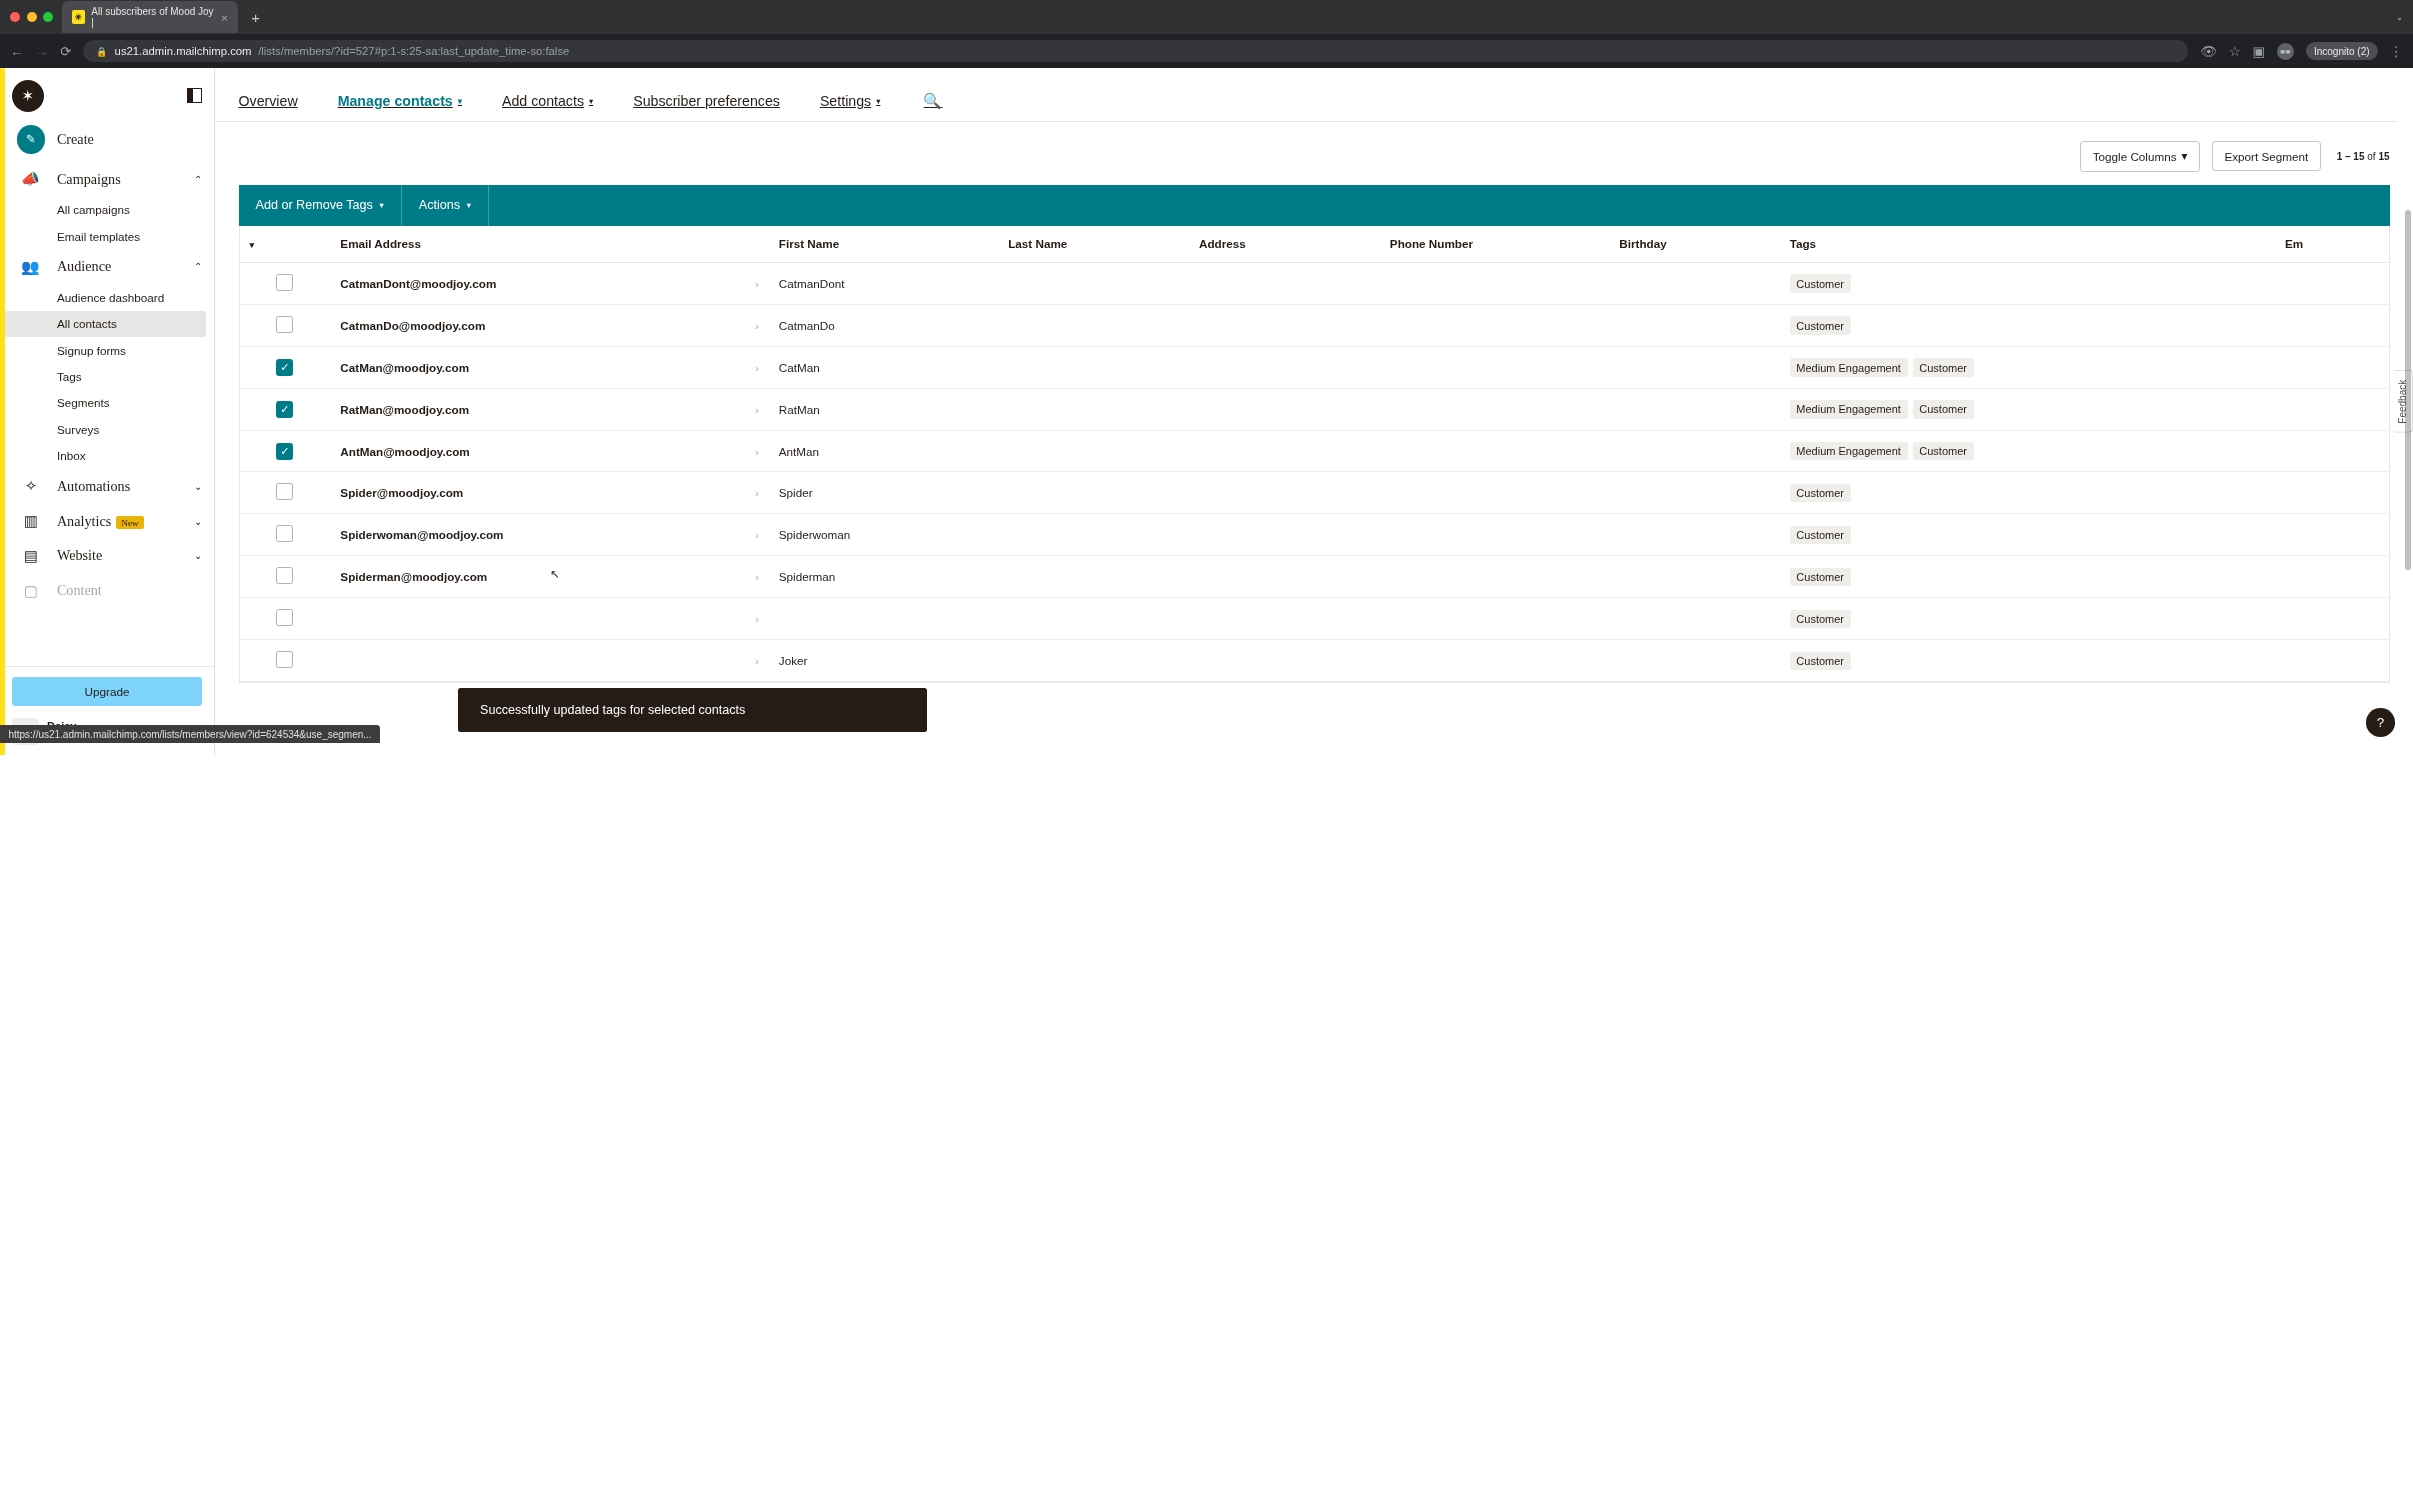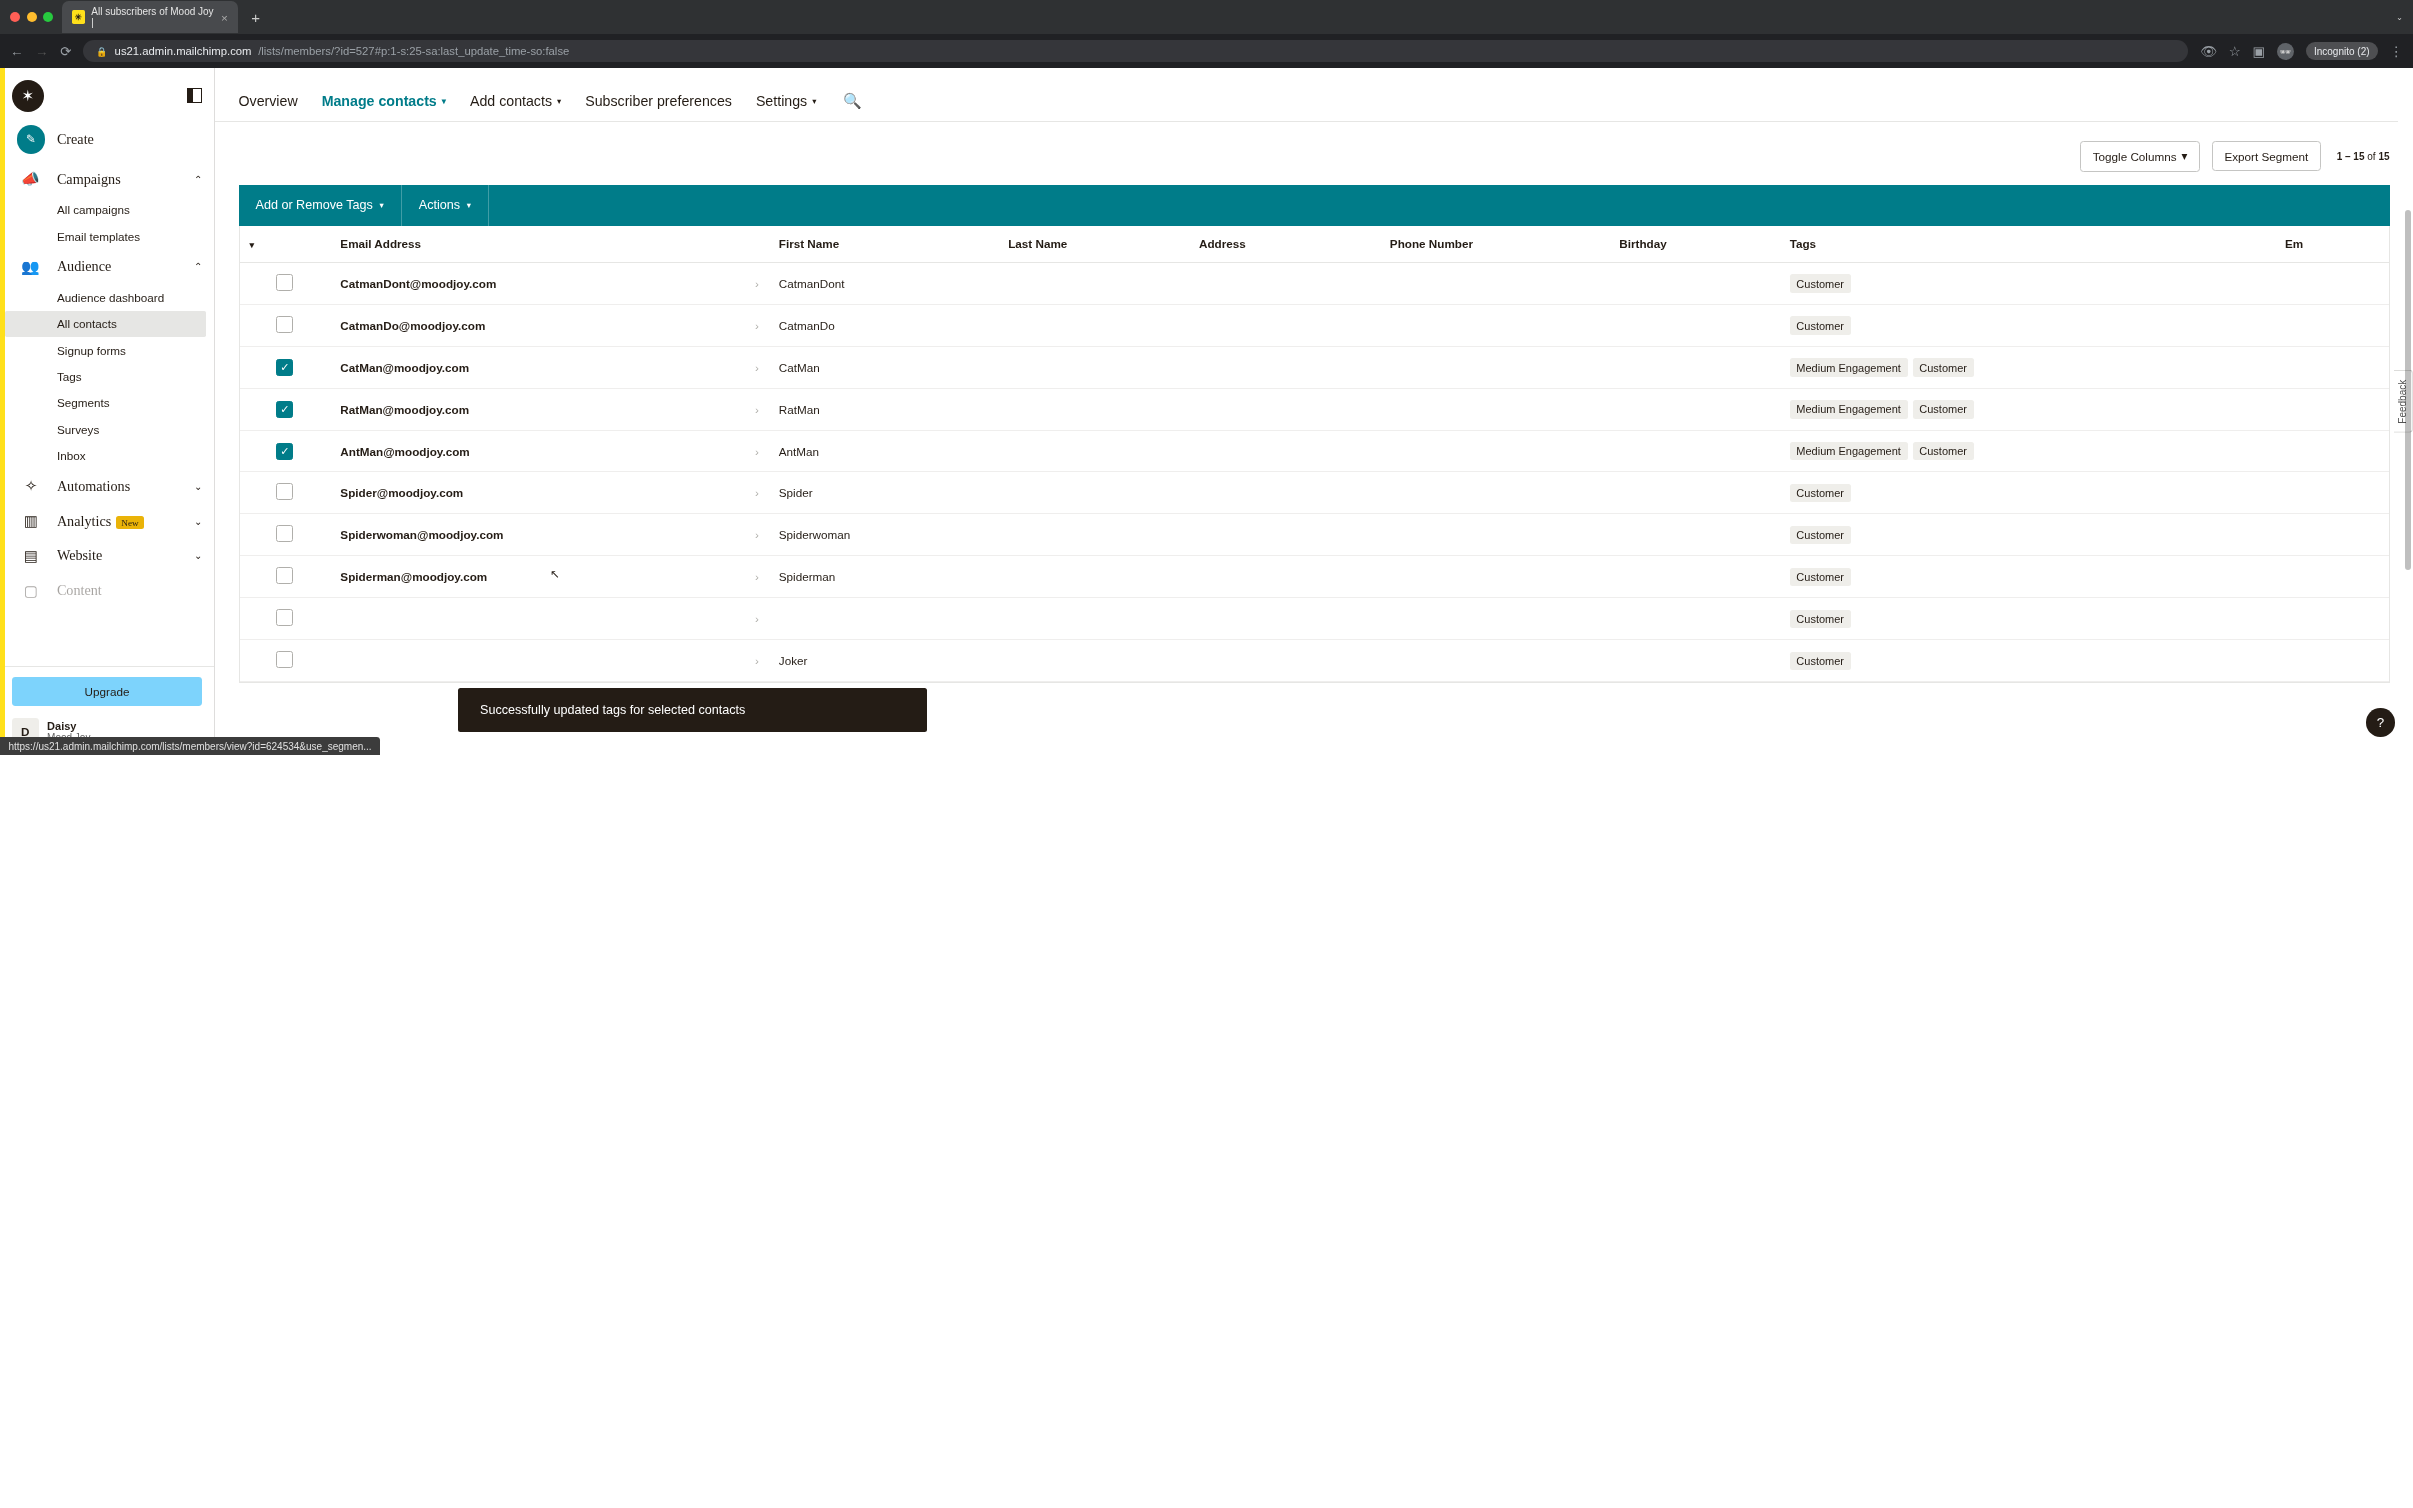--- a/index.html
+++ b/index.html
@@ -55,21 +55,21 @@
 
   .sidebar-bottom { border-top:0.8px solid #e6e6e4; padding:10px 11.7px;}
   .upgrade-btn { background:#7dd3fc; text-align:center; padding:8.4px; border-radius:3.4px; font-size:11.7px; cursor:pointer;}
   .profile-row { display:flex; align-items:center; gap:8.4px; margin-top:11.7px;}
   .avatar { width:27px; height:27px; background:#efeeea; border-radius:3.4px; display:flex; align-items:center; justify-content:center; font-weight:600;}
   .profile-meta .nm { font-size:11px; font-weight:600;}
   .profile-meta .org { font-size:10px; color:#666;}
 
   
   .main { flex:1; padding: 0 0 0 0; position:relative; overflow:hidden;}
-  .topnav { display:flex; align-items:center; gap:24px; padding: 23.5px 23.5px 11.7px 23.5px; border-bottom:0.8px solid #e6e6e4; margin:0 15px 0 0; }
+  .topnav { display:flex; align-items:center; gap:40px; padding: 23.5px 23.5px 11.7px 23.5px; border-bottom:0.8px solid #e6e6e4; margin:0 15px 0 0;text-decoration:underline; }
   .topnav a { font-size:14.2px; color:#241c15; text-decoration:none; display:flex; align-items:center; gap:5px; cursor:pointer;}
   .topnav a.active { color:#007c89; font-weight:600;}
   .topnav .caret { font-size:8.4px;}
   .search-icn { margin-left:3.4px; font-size:15px;}
 
   .toolbar { display:flex; justify-content:flex-end; align-items:center; gap:11.7px; padding: 18.4px 23.5px 13.4px 23.5px;}
   .btn-outline { border:0.8px solid #c5c5c3; background:#fff; padding:7.5px 11.7px; border-radius:3.4px; font-size:11.7px; display:flex; align-items:center; gap:5px; cursor:pointer;}
   .pager { font-size:10px; color:#241c15; margin-left:4px;}
   .pager b { font-weight:700;}
 
@@ -97,21 +97,21 @@
   .ck.checked { background:#007c89; border-color:#007c89; color:#fff; font-size:11px;}
   .email-cell { display:flex; align-items:center; justify-content:space-between; gap:6.7px;}
   .email-cell .em { font-weight:600;}
   .row-caret { color:#b0afab; font-size:11.7px;}
   .tag-chip { background:#efeeea; color:#241c15; font-size:11px; padding:3.4px 6.7px; border-radius:2.5px; margin-right:5px; display:inline-block;}
 
   
   .toast { position:absolute; left:243px; bottom:23.5px; background:#241c15; color:#fff; padding:15px 22px; border-radius:2.5px; font-size:12.6px; min-width:469px;}
 
   
-  .status-link { position:absolute; left:0; bottom:0; background:#3c3c3c; color:#e0e0e0; font-size:10px; padding:3.4px 8.4px; border-top-right-radius:3.4px;}
+  .status-link { position:absolute; left:0; bottom:12px; background:#3c3c3c; color:#e0e0e0; font-size:10px; padding:3.4px 8.4px; border-top-right-radius:3.4px;}
 
   
   .feedback-tab { position:absolute; right:0; top:302px; background:#fff; border:0.8px solid #d0d0ce; border-right:none; padding:8.4px 3.4px; font-size:10px; writing-mode:vertical-rl; transform:rotate(180deg); border-radius:3.4px 0 0 3.4px; color:#555;}
 
   
   .help-bubble { position:absolute; right:18.4px; bottom:18.4px; width:28.5px; height:28.5px; border-radius:50%; background:#241c15; color:#fff; display:flex; align-items:center; justify-content:center; font-size:13.4px;}
 
   
   .cursor { position:absolute; left:335px; top:499px; font-size:11.7px; pointer-events:none;}
   

